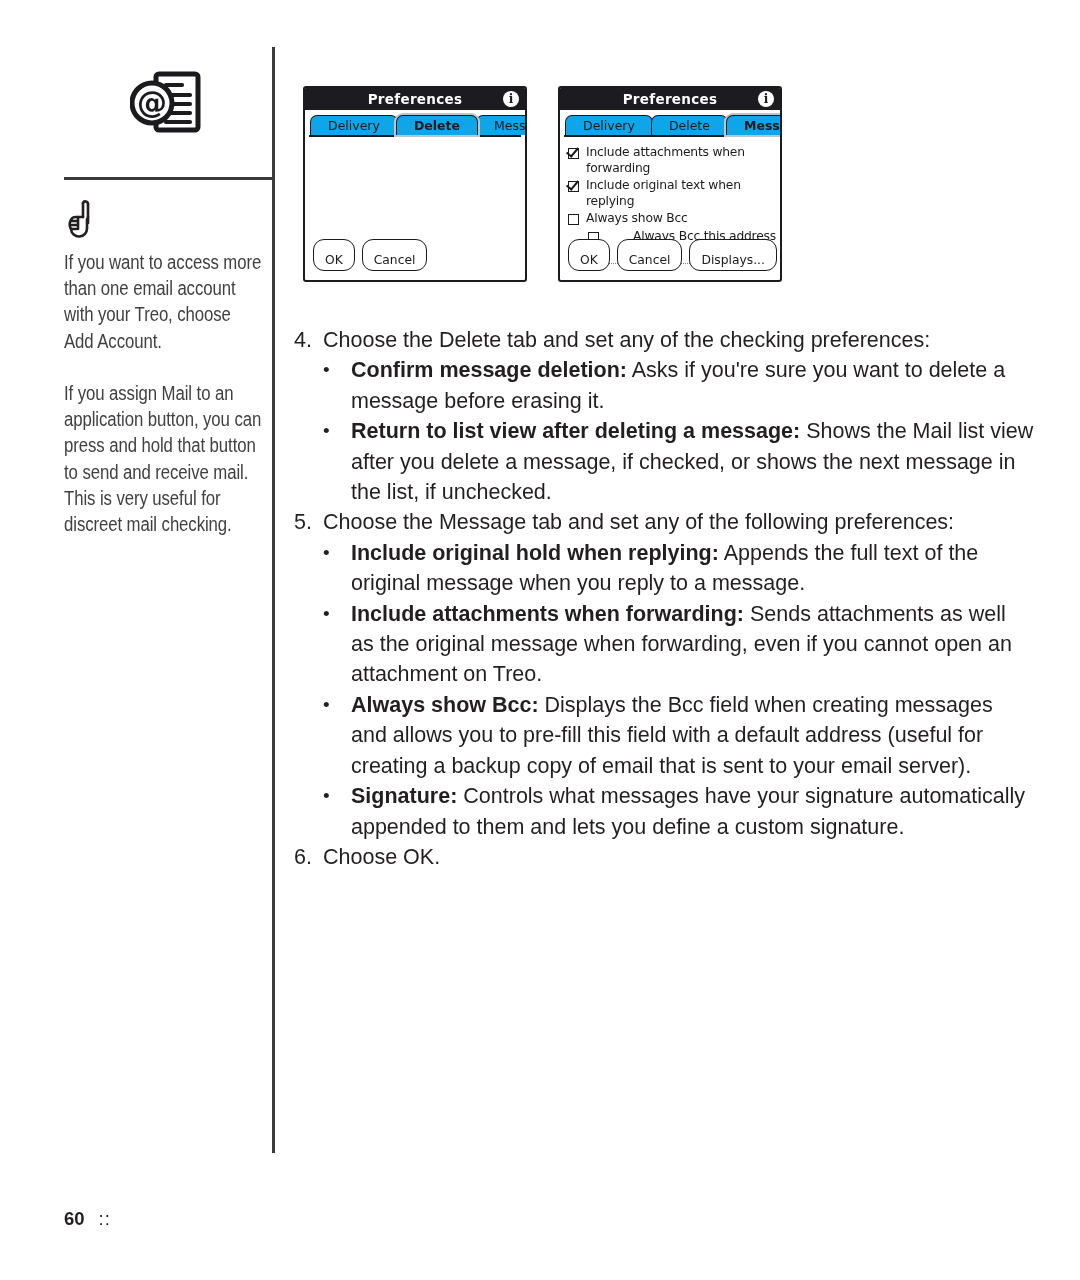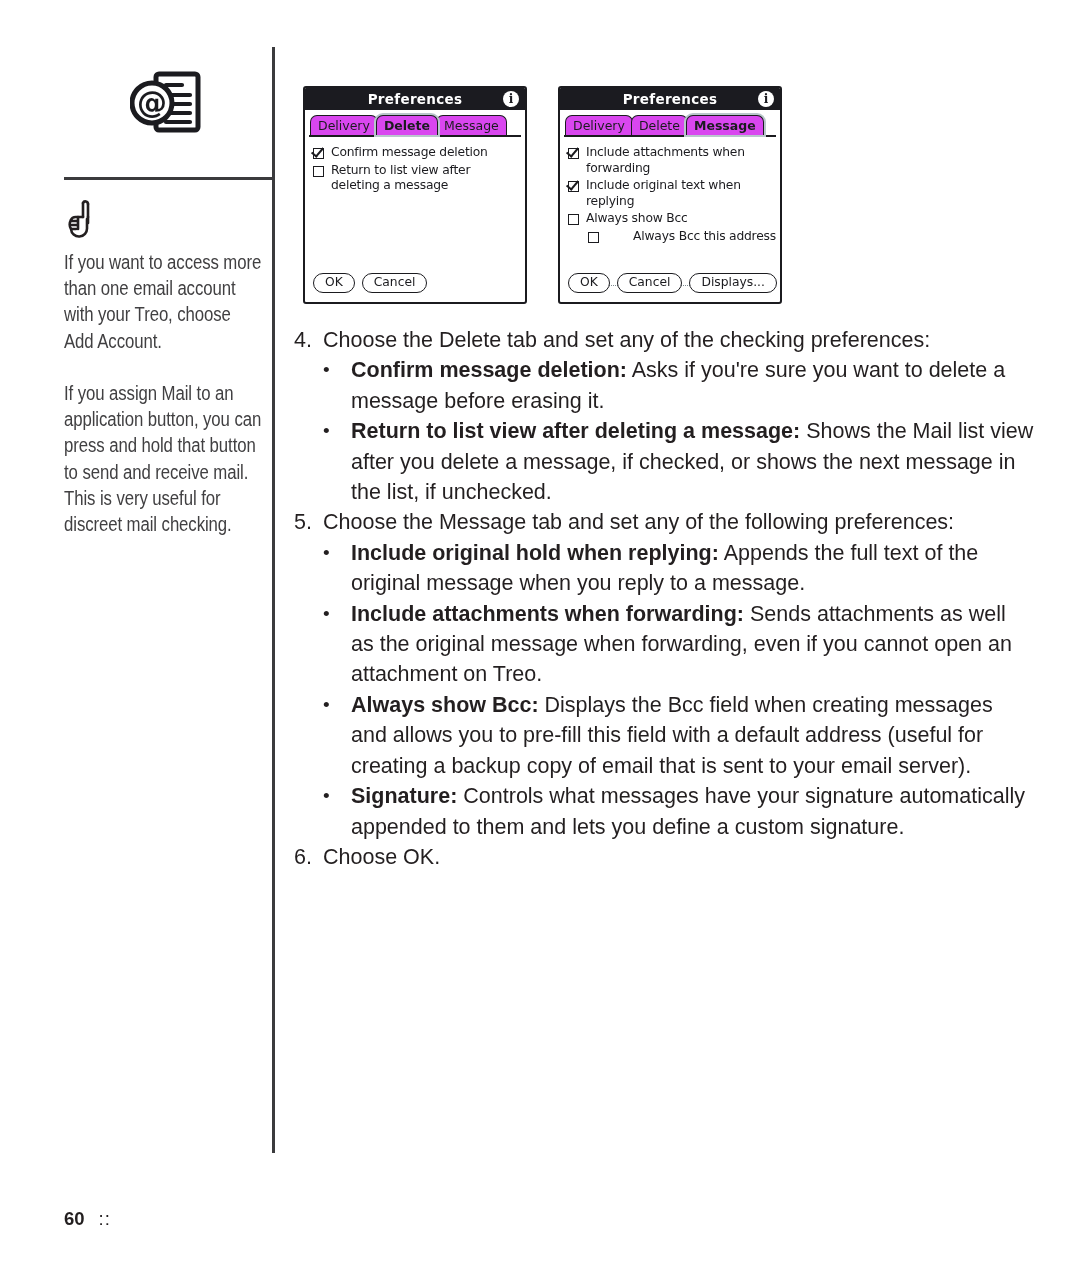--- a/index.html
+++ b/index.html
@@ -72,21 +72,21 @@
     transform: scaleX(0.86);
     transform-origin: left top;
   }
   #tip-text-1 { top: 249px; width: 232px; }
   #tip-text-2 { top: 380px; width: 232px; }
 
   
   .palm-dialog {
     position: absolute;
     width: 224px;
-    height: 218px;
+    height: 196px;
     border: 2px solid #1b1b1f;
     border-radius: 3px;
     background: #ffffff;
     box-sizing: border-box;
     font-family: "DejaVu Sans", sans-serif;
     overflow: hidden;
   }
   #dialog-delete  { left: 303px; top: 86px; }
   #dialog-message { left: 558px; top: 86px; }
 
@@ -126,27 +126,27 @@
     position: relative;
     height: 23px;
     margin-top: 2px;
     padding-left: 5px;
     display: flex;
     align-items: flex-end;
   }
   .palm-tab {
     height: 20px;
     line-height: 20px;
-    padding: 0 7px;
+    padding: 0 17px;
     font-size: 12.5px;
     color: #1b1b1f;
     border: 1.6px solid #1b1b1f;
     border-bottom: none;
     border-radius: 7px 7px 0 0;
-    background: #d946ef;
+    background: #0ea5e9;
     margin-right: -2px;
     white-space: nowrap;
     box-sizing: border-box;
   }
   .palm-tab.selected {
     font-weight: bold;
     box-shadow: 0 0 0 2px #b9c6cc;
     z-index: 3;
     position: relative;
   }
@@ -210,21 +210,21 @@
   .palm-buttons {
     position: absolute;
     left: 8px;
     bottom: 9px;
     display: flex;
     gap: 7px;
   }
   .palm-btn {
     border: 1.7px solid #1b1b1f;
     border-radius: 11px;
-    padding: 1px 11px 2px 11px;
+    padding: 13px 11px 2px 11px;
     font-size: 12.3px;
     color: #1b1b1f;
     background: #ffffff;
     line-height: 15px;
     white-space: nowrap;
   }
 
   
   #main {
     position: absolute;
@@ -330,30 +330,20 @@
     <div class="palm-titlebar">
       <span class="palm-title">Preferences</span>
       <span class="palm-info-icon">i</span>
     </div>
     <div class="palm-tabs">
       <div class="palm-tab">Delivery</div>
       <div class="palm-tab selected">Delete</div>
       <div class="palm-tab">Message</div>
     </div>
     <div class="palm-tabline"></div>
-    <div class="palm-body">
-      <div class="palm-check-row">
-        <span class="palm-box checked"></span>
-        <span class="palm-label">Confirm message deletion</span>
-      </div>
-      <div class="palm-check-row">
-        <span class="palm-box"></span>
-        <span class="palm-label">Return to list view after deleting a message</span>
-      </div>
-    </div>
     <div class="palm-buttons">
       <div class="palm-btn">OK</div>
       <div class="palm-btn">Cancel</div>
     </div>
   </div>
 
   <div class="palm-dialog" id="dialog-message">
     <div class="palm-titlebar">
       <span class="palm-title">Preferences</span>
       <span class="palm-info-icon">i</span>

